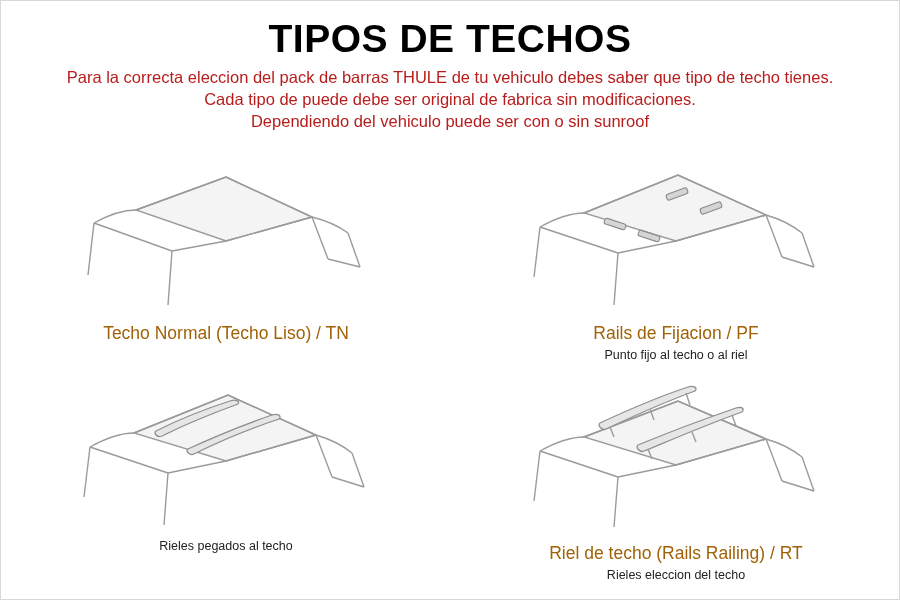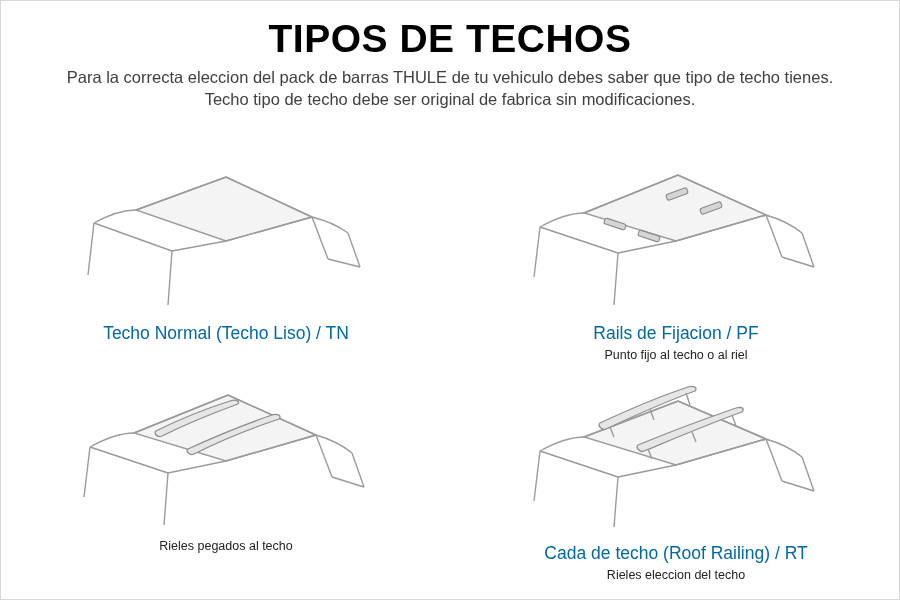--- a/index.html
+++ b/index.html
@@ -26,21 +26,21 @@
     font-size: 39px;
     font-weight: bold;
     letter-spacing: 0.5px;
     margin: 16px 0 6px 0;
     color: #000;
   }
   .subtitle {
     text-align: center;
     font-size: 16.5px;
     line-height: 21px;
-    color: #404040;
+    color: #b91c1c;
     margin: 0 auto;
     width: 840px;
   }
   .subtitle div {
     margin: 1px 0;
   }
   .grid {
     position: absolute;
     top: 150px;
     left: 0;
@@ -57,21 +57,21 @@
     align-items: center;
     justify-content: flex-start;
   }
   .art {
     width: 300px;
     height: 160px;
     margin-top: 4px;
   }
   .cap-main {
     font-size: 17.5px;
-    color: #0369a1;
+    color: #a16207;
     margin-top: 8px;
     text-align: center;
   }
   .cap-sub {
     font-size: 12.5px;
     color: #222;
     margin-top: 4px;
     text-align: center;
   }
   svg { display: block; }
@@ -84,21 +84,22 @@
 </style>
 </head>
 <body>
 
 <div class="page">
 
   <div class="title">TIPOS DE TECHOS</div>
 
   <div class="subtitle">
     <div>Para la correcta eleccion del pack de barras THULE de tu vehiculo debes saber que tipo de techo tienes.</div>
-    <div>Techo tipo de techo debe ser original de fabrica sin modificaciones.</div>
+    <div>Cada tipo de puede debe ser original de fabrica sin modificaciones.</div>
+    <div>Dependiendo del vehiculo puede ser con o sin sunroof</div>
   </div>
 
   <div class="grid">
 
     <div class="cell">
       <div class="art">
         <svg viewBox="0 0 300 160" width="300" height="160" aria-hidden="true">
           <path class="shade" d="M60,55 L150,22 L236,62 L150,86 Z"></path>
           <path class="roof-fill" d="M60,55 L150,22 L236,62 L150,86 Z"></path>
           <path class="roof-line" d="M60,55 L150,22 L236,62"></path>
@@ -189,18 +190,18 @@
           <path class="rail-fill" d="M74,48 C104,34 138,20 162,12 C168,10 172,13 169,16 C144,25 110,40 80,54 C76,56 71,50 74,48 Z"></path>
           <path class="pillar" d="M84,52 L88,62"></path>
           <path class="pillar" d="M124,34 L128,45"></path>
           <path class="pillar" d="M160,18 L164,30"></path>
           <path class="rail-fill" d="M112,70 C146,56 184,42 210,33 C216,31 219,34 216,37 C190,46 152,62 118,76 C114,78 109,72 112,70 Z"></path>
           <path class="pillar" d="M122,74 L126,84"></path>
           <path class="pillar" d="M166,57 L170,67"></path>
           <path class="pillar" d="M206,40 L210,51"></path>
         </svg>
       </div>
-      <div class="cap-main">Cada de techo (Roof Railing) / RT</div>
+      <div class="cap-main">Riel de techo (Rails Railing) / RT</div>
       <div class="cap-sub">Rieles eleccion del techo</div>
     </div>
 
   </div>
 </div>
 
 </body></html>

